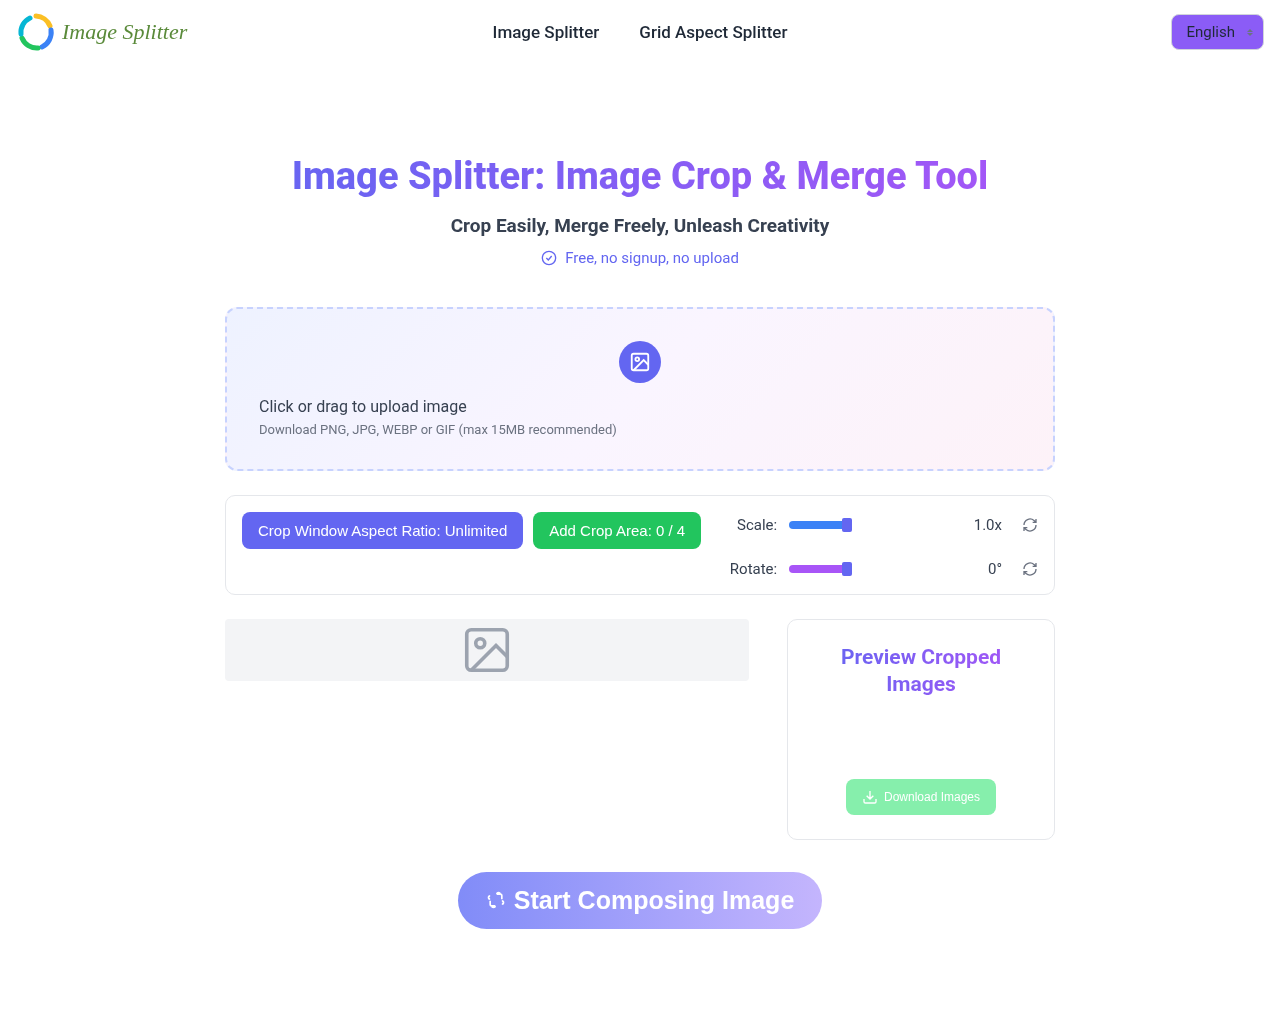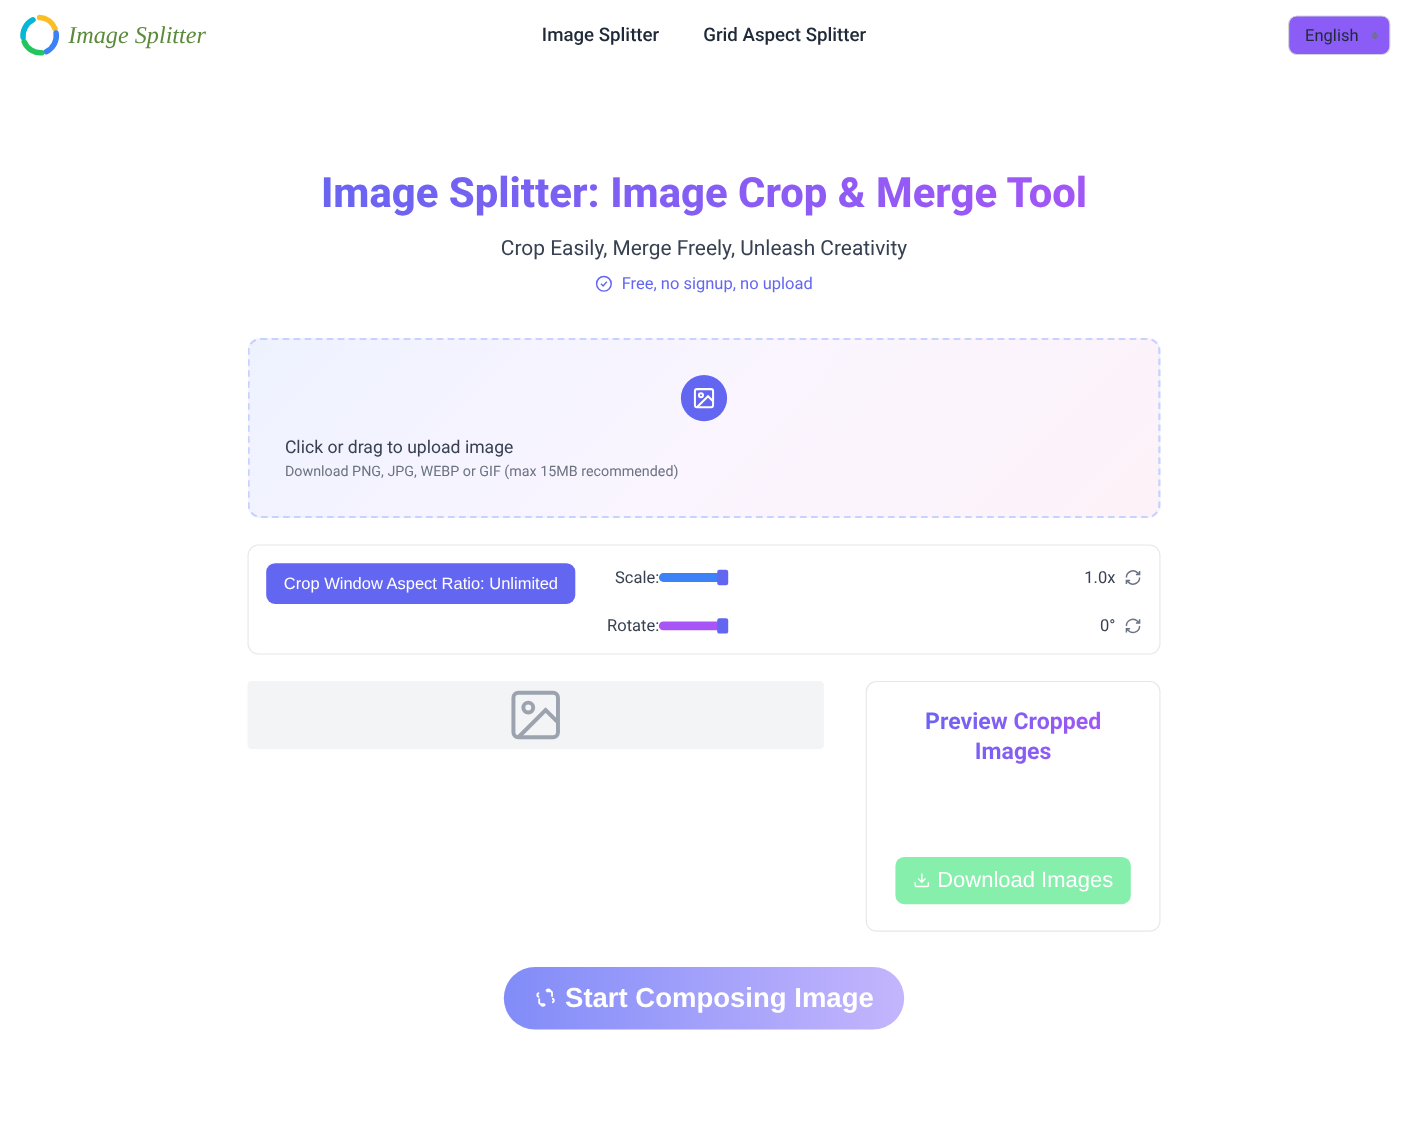--- a/index.html
+++ b/index.html
@@ -10,44 +10,44 @@
 .logo-text { font-family: cursive; font-size: 22px; color: #5a8a3a; font-style: italic; }
 .nav { display: flex; gap: 40px; position: absolute; left: 50%; transform: translateX(-50%); }
 .nav a { color: #1f2937; text-decoration: none; font-size: 17px; font-weight: 500; }
 .lang-select { border: 1px solid #d1d5db; border-radius: 8px; padding: 8px 28px 8px 14px; font-size: 15px; background: #8b5cf6; position: relative; cursor: pointer; display: flex; align-items: center; }
 .lang-caret { position: absolute; right: 10px; display: flex; flex-direction: column; gap: 1px; }
 .lang-caret::before, .lang-caret::after { content: ''; width: 0; height: 0; border-left: 3px solid transparent; border-right: 3px solid transparent; }
 .lang-caret::before { border-bottom: 3px solid #6b7280; }
 .lang-caret::after { border-top: 3px solid #6b7280; }
 .main { max-width: 830px; margin: 0 auto; padding: 90px 0 40px; }
 .title { font-size: 38px; font-weight: 800; text-align: center; background: linear-gradient(90deg, #6366f1, #a855f7); -webkit-background-clip: text; background-clip: text; -webkit-text-fill-color: transparent; margin-bottom: 16px; }
-.subtitle { text-align: center; font-size: 19px; color: #374151; margin-bottom: 12px; }
+.subtitle { text-align: center; font-size: 19px; color: #374151; margin-bottom: 12px; font-weight: bold; }
 .badge-line { display: flex; align-items: center; justify-content: center; gap: 8px; color: #6366f1; font-size: 15px; margin-bottom: 40px; }
 .upload-box { border: 2px dashed #c7d2fe; border-radius: 12px; background: linear-gradient(135deg, #eef2ff 0%, #faf5ff 50%, #fdf2f8 100%); padding: 32px; text-align: left; margin-bottom: 24px; cursor: pointer; }
 .upload-circle { width: 42px; height: 42px; border-radius: 50%; background: #6366f1; margin: 0 auto 14px; display: flex; align-items: center; justify-content: center; }
 .upload-text { font-size: 16px; color: #374151; margin-bottom: 6px; }
 .upload-hint { font-size: 13px; color: #6b7280; }
 .controls { border: 1px solid #e5e7eb; border-radius: 10px; padding: 16px; display: flex; align-items: flex-start; gap: 24px; margin-bottom: 24px; }
 .controls-left { display: flex; flex-direction: row; gap: 10px; }
 .btn-indigo { background: #6366f1; color: #fff; border: none; border-radius: 8px; padding: 10px 16px; font-size: 15px; cursor: pointer; }
 .btn-green { background: #22c55e; color: #fff; border: none; border-radius: 8px; padding: 10px 16px; font-size: 15px; cursor: pointer; width: fit-content; }
 .controls-right { flex: 1; display: flex; flex-direction: column; gap: 26px; padding-top: 4px; }
-.slider-row { display: flex; align-items: center; }
+.slider-row { display: flex; align-items: center; gap: 12px; }
 .slider-label { font-size: 15px; color: #374151; min-width: 52px; text-align: right; }
 .slider-track { flex: 0 0 60px; height: 8px; border-radius: 4px; position: relative; }
 .slider-blue { background: #3b82f6; }
 .slider-purple { background: #a855f7; }
 .slider-thumb { position: absolute; right: -3px; top: 50%; transform: translateY(-50%); width: 10px; height: 14px; background: #6366f1; border-radius: 2px; }
 .slider-value { flex: 1; text-align: right; font-size: 15px; color: #374151; padding-right: 8px; }
 .reset-icon { color: #6b7280; cursor: pointer; }
 .panels { display: flex; gap: 38px; margin-bottom: 32px; }
 .canvas-placeholder { flex: 1; background: #f3f4f6; border-radius: 4px; height: 62px; display: flex; align-items: center; justify-content: center; }
 .preview-box { width: 268px; border: 1px solid #e5e7eb; border-radius: 10px; padding: 24px; display: flex; flex-direction: column; align-items: center; }
 .preview-title { font-size: 21px; font-weight: 700; text-align: center; background: linear-gradient(90deg, #6366f1, #a855f7); -webkit-background-clip: text; background-clip: text; -webkit-text-fill-color: transparent; line-height: 1.3; margin-bottom: 80px; }
-.btn-download { background: #86efac; color: #fff; border: none; border-radius: 8px; padding: 10px 16px; font-size: 20px; display: flex; align-items: center; gap: 6px; cursor: pointer; }
+.btn-download { background: #86efac; color: #fff; border: none; border-radius: 8px; padding: 10px 16px; font-size: 12px; display: flex; align-items: center; gap: 6px; cursor: pointer; }
 .compose-btn { display: flex; margin: 2px auto; align-items: center; gap: 8px; background: linear-gradient(90deg, #818cf8, #c4b5fd); color: #fff; border: none; border-radius: 999px; padding: 14px 28px; font-size: 25px; font-weight: 700; cursor: pointer; }
 svg { display: block; }
 </style>
 </head>
 <body>
 
 <div class="header">
   <div class="logo">
     <span class="logo-icon">
       <svg viewBox="0 0 40 40" width="40" height="40">
@@ -90,20 +90,21 @@
           <path d="M21 15l-5-5L5 21"></path>
       </svg>
     </div>
     <div class="upload-text">Click or drag to upload image</div>
     <div class="upload-hint">Download PNG, JPG, WEBP or GIF (max 15MB recommended)</div>
   </div>
 
   <div class="controls">
     <div class="controls-left">
       <button class="btn-indigo">Crop Window Aspect Ratio: Unlimited</button>
+      <button class="btn-green">Add Crop Area: 0 / 4</button>
     </div>
     <div class="controls-right">
       <div class="slider-row">
         <span class="slider-label">Scale:</span>
         <div class="slider-track slider-blue">
             <div class="slider-thumb"></div>
           </div>
         <span class="slider-value">1.0x</span>
         <span class="reset-icon">
           <svg width="16" height="16" viewBox="0 0 24 24" fill="none" stroke="currentColor" stroke-width="2">

